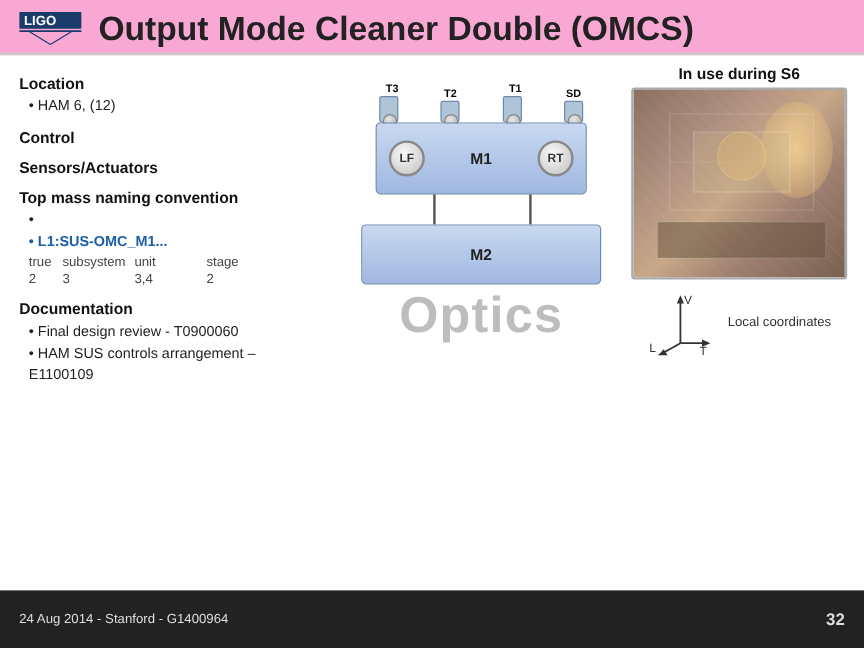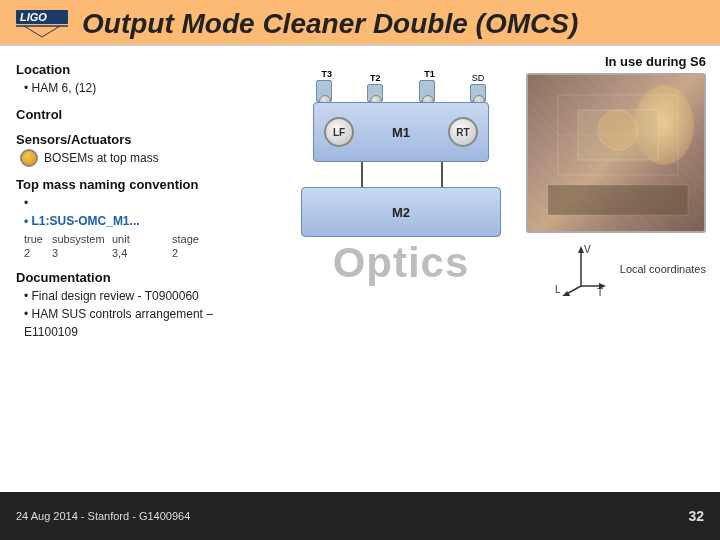--- a/index.html
+++ b/index.html
@@ -7,26 +7,25 @@
       width: 720px;
       height: 540px;
       background: #fff;
       font-family: Arial, sans-serif;
       overflow: hidden;
       position: relative;
     }
 
     
     .header {
-      background: #fdba74;
+      background: #f9a8d4;
       padding: 8px 8px 4px 16px;
       display: flex;
       align-items: center;
       border-bottom: 2px solid #ccc;
-      font-style: italic;
     }
     .ligo-logo {
       display: flex;
       flex-direction: column;
       align-items: flex-start;
       margin-right: 14px;
     }
     .ligo-logo .logo-img {
       width: 52px;
       height: 28px;
@@ -197,21 +196,21 @@
       margin-top: 2px;
       opacity: 0.55;
       letter-spacing: 1px;
     }
 
     
     .right-col {
       flex: 1;
       display: flex;
       flex-direction: column;
-      align-items: flex-end;
+      align-items: center;
     }
 
     .photo-box {
       width: 180px;
       height: 160px;
       background: linear-gradient(135deg, #8a7060 0%, #b09080 30%, #c8a888 50%, #a08070 70%, #786050 100%);
       border: 2px solid #aaa;
       border-radius: 3px;
       position: relative;
       overflow: hidden;
@@ -316,24 +315,20 @@
   <div class="left-col">
 
     <div class="section-title">Location</div>
     <div class="section-body">
       <span>• HAM 6, (12)</span>
     </div>
 
     <div class="section-title" style="margin-top:10px;">Control</div>
 
     <div class="section-title" style="margin-top:10px;">Sensors/Actuators</div>
-    <div class="bosem-row">
-      <div class="bosem-circle"></div>
-      <span>BOSEMs at top mass</span>
-    </div>
 
     <div class="section-title" style="margin-top:10px;">Top mass naming convention</div>
     <div class="section-body">
       <span>
         • <span class="highlight-blue">• L1:SUS-OMC_M1...</span>
       </span>
     </div>
     <div class="naming-table">
       <span>true</span>
       <span>subsystem</span>
@@ -371,21 +366,21 @@
           </div>
         </div>
 
         <div style="display:flex; flex-direction:column; align-items:flex-end; gap:1px;">
           <span style="font-size:9px; font-weight:bold;">T1</span>
           <div style="width:16px; height:22px; background:#b0c4d8; border:1px solid #6a8ab0; border-radius:2px; position:relative;">
             <div style="width:12px; height:12px; background:radial-gradient(circle at 40% 35%, #e8e8e8, #aaa); border:1px solid #888; border-radius:50%; position:absolute; bottom:-6px; left:2px;"></div>
           </div>
         </div>
         <div style="display:flex; flex-direction:column; align-items:center; gap:1px;">
-          <span style="font-size:9px; font-weight:normal;">SD</span>
+          <span style="font-size:9px; font-weight:bold;">SD</span>
           <div style="width:16px; height:18px; background:#b0c4d8; border:1px solid #6a8ab0; border-radius:2px; position:relative;">
             <div style="width:12px; height:12px; background:radial-gradient(circle at 40% 35%, #e8e8e8, #aaa); border:1px solid #888; border-radius:50%; position:absolute; bottom:-6px; left:2px;"></div>
           </div>
         </div>
       </div>
 
       <div class="top-mass-box">
         <div class="lf-circle">
           <span>LF</span>
         </div>

